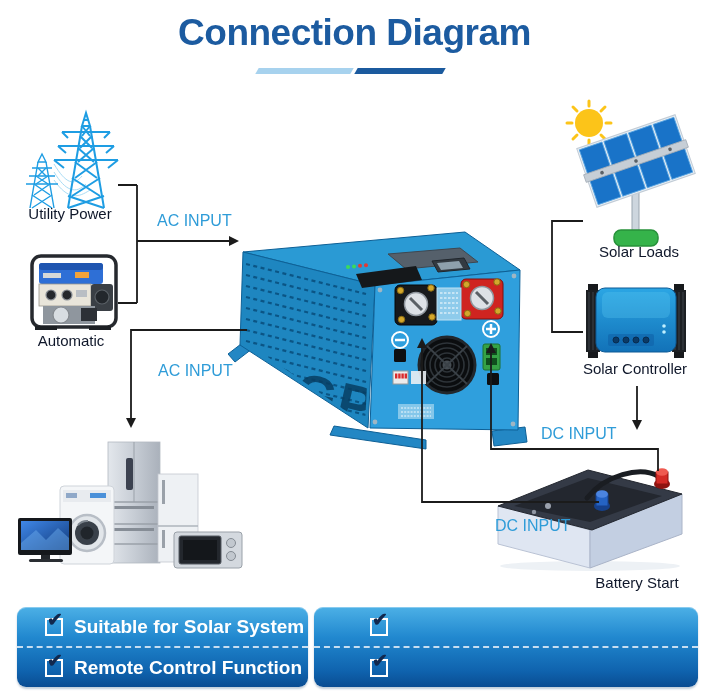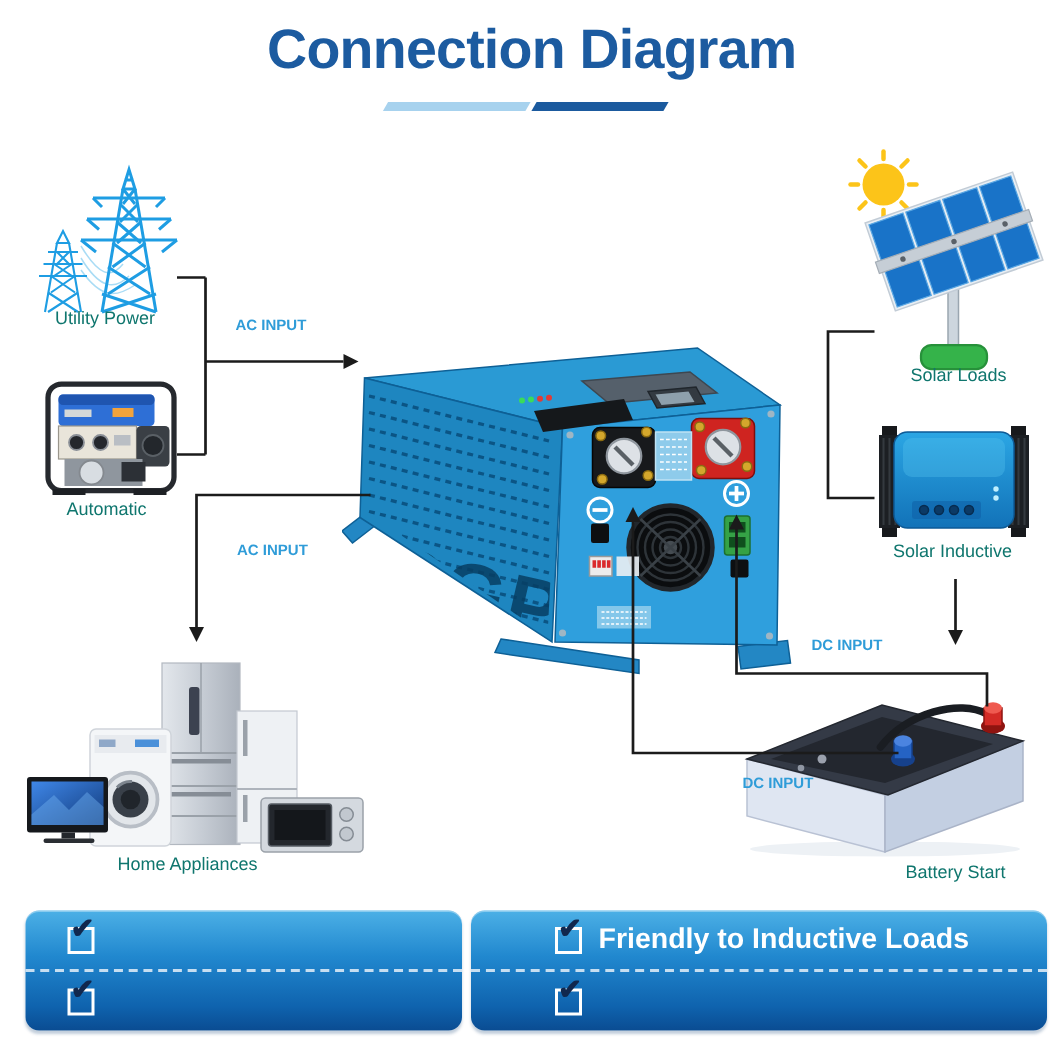--- a/index.html
+++ b/index.html
@@ -8,23 +8,23 @@
 
   
   .title{position:absolute;top:12px;left:0;width:100%;margin:0;text-align:center;
          font-size:37px;font-weight:700;color:#1c5ba0;letter-spacing:-.5px;}
   .underline{position:absolute;top:68px;left:0;width:100%;height:8px;}
   .underline .bar{position:absolute;height:6px;transform:skewX(-30deg);}
   .bar-light{left:257px;width:95px;background:#a7d2ee;}
   .bar-dark{left:356px;width:88px;background:#1b5a9e;}
 
   
-  .node-label{position:absolute;transform:translateX(-50%);font-size:12px;color:#0f766e;
+  .node-label{position:absolute;transform:translateX(-50%);font-size:15px;color:#0f172a;
               white-space:nowrap;}
-  .wire-label{position:absolute;font-size:10px;font-weight:700;color:#2f9cd8;white-space:nowrap;}
+  .wire-label{position:absolute;font-size:16px;font-weight:400;color:#2f9cd8;white-space:nowrap;}
 
   svg{display:block;}
   .icon{position:absolute;}
   .wires{position:absolute;left:0;top:0;z-index:6;pointer-events:none;}
 
   
   .feature-panel{position:absolute;top:607px;height:80px;border-radius:9px;
     background:linear-gradient(180deg,#4cb0e6 0%,#2188cf 38%,#0f63ae 80%,#0a4c92 100%);
     box-shadow:inset 0 1px 0 rgba(255,255,255,.35), 0 2px 2px rgba(10,60,110,.25);
     display:flex;flex-direction:column;z-index:7;}
@@ -139,21 +139,20 @@
       <rect x="13" y="129" width="34" height="3" rx="1.5" fill="#2a2e33"></rect>
     </g>
     <g>
       <rect x="158" y="102" width="68" height="36" rx="3" fill="#d4d9df" stroke="#9aa1a9" stroke-width="1"></rect>
       <rect x="163" y="106" width="42" height="28" rx="2" fill="#23272d" stroke="#565c64" stroke-width="1"></rect>
       <rect x="167" y="110" width="34" height="20" fill="#14171b"></rect>
       <circle cx="215" cy="113" r="4.5" fill="#c2c8cf" stroke="#858c94" stroke-width="1"></circle>
       <circle cx="215" cy="126" r="4.5" fill="#c2c8cf" stroke="#858c94" stroke-width="1"></circle>
     </g>
   </svg>
-  <div class="node-label" style="left:125px;top:569px">Home Appliances</div>
 
   <svg class="icon" style="left:228px;top:228px" width="300" height="222" viewBox="0 0 300 222">
     <defs>
       <clipPath id="sideClip">
           <polygon points="18,30 144,61 137,196 15,112"></polygon>
         </clipPath>
     </defs>
 
     <polygon points="0,126 26,106 33,114 7,134" fill="#2387c4" stroke="#0e6096" stroke-width="1"></polygon>
     <polygon points="106,198 198,212 198,221 102,207" fill="#2387c4" stroke="#0e6096" stroke-width="1"></polygon>
@@ -324,21 +323,21 @@
     <rect x="10" y="4" width="80" height="64" rx="9" fill="url(#ctr)" stroke="#0d5a96" stroke-width="1"></rect>
     <rect x="16" y="8" width="68" height="26" rx="6" fill="#55c2ef" opacity=".35"></rect>
     <rect x="22" y="50" width="46" height="12" rx="2" fill="#0f5ea6" opacity=".55"></rect>
     <circle cx="30" cy="56" r="3" fill="#0b3a66" stroke="#072c50"></circle>
     <circle cx="40" cy="56" r="3" fill="#0b3a66" stroke="#072c50"></circle>
     <circle cx="50" cy="56" r="3" fill="#0b3a66" stroke="#072c50"></circle>
     <circle cx="60" cy="56" r="3" fill="#0b3a66" stroke="#072c50"></circle>
     <circle cx="78" cy="42" r="1.8" fill="#bfefff"></circle>
       <circle cx="78" cy="48" r="1.8" fill="#bfefff"></circle>
   </svg>
-  <div class="node-label" style="left:635px;top:360px">Solar Inductive</div>
+  <div class="node-label" style="left:635px;top:360px">Solar Controller</div>
 
   <svg class="icon" style="left:492px;top:460px" width="196" height="112" viewBox="0 0 196 112">
     <ellipse cx="98" cy="106" rx="90" ry="5" fill="#edf1f5"></ellipse>
     <polygon points="6,46 98,70 98,108 6,84" fill="#dfe6f2" stroke="#b9c2d4" stroke-width="1"></polygon>
     <polygon points="98,70 190,34 190,74 98,108" fill="#c3cfe2" stroke="#aab4c8" stroke-width="1"></polygon>
     <polygon points="6,46 96,10 190,34 100,70" fill="#343a46" stroke="#23272f" stroke-width="1"></polygon>
     <polygon points="22,46 96,18 170,36 98,62" fill="#23272f"></polygon>
     <path d="M95,38 C113,15 148,6 166,16" stroke="#1a1d22" stroke-width="5" fill="none" stroke-linecap="round"></path>
     <g>
       <ellipse cx="110" cy="46" rx="8" ry="5" fill="#16418c"></ellipse>
@@ -373,38 +372,39 @@
       <polygon points="486,353 496,353 491,343"></polygon>
     </g>
   </svg>
 
   <div class="wire-label" style="left:157px;top:212px">AC INPUT</div>
   <div class="wire-label" style="left:158px;top:362px">AC INPUT</div>
   <div class="wire-label" style="left:541px;top:425px">DC INPUT</div>
   <div class="wire-label" style="left:495px;top:517px">DC INPUT</div>
 
   <div class="feature-panel panel-left">
+    <div class="feature-row">
+      <span class="checkbox">
+          <i>✔</i>
+        </span>
+      <span>Suitable for Solar System</span>
+    </div>
+    <div class="feature-row">
+      <span class="checkbox">
+          <i>✔</i>
+        </span>
+      <span>Remote Control Function</span>
+    </div>
+  </div>
+  <div class="feature-panel panel-right">
     <div class="feature-row">
       <span class="checkbox">
           <i>✔</i>
         </span>
     </div>
     <div class="feature-row">
       <span class="checkbox">
           <i>✔</i>
         </span>
     </div>
   </div>
-  <div class="feature-panel panel-right">
-    <div class="feature-row">
-      <span class="checkbox">
-          <i>✔</i>
-        </span>
-      <span>Friendly to Inductive Loads</span>
-    </div>
-    <div class="feature-row">
-      <span class="checkbox">
-          <i>✔</i>
-        </span>
-    </div>
-  </div>
 
 </div>
 
 </body></html>

